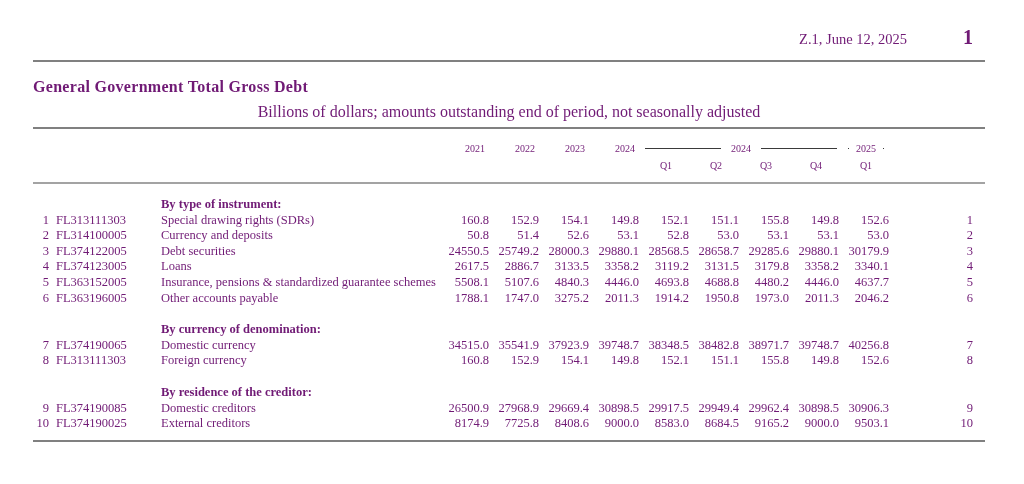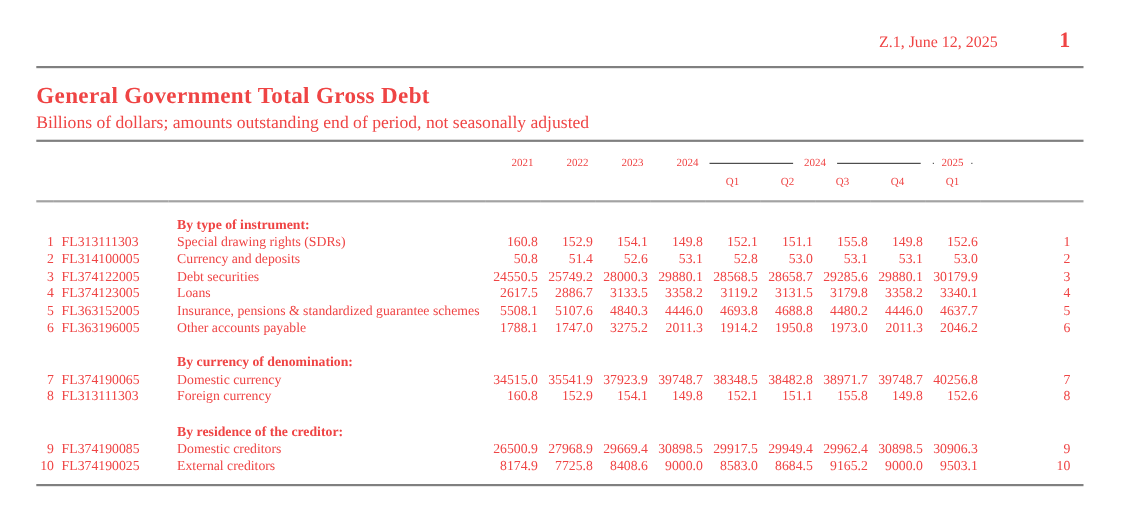--- a/index.html
+++ b/index.html
@@ -1,21 +1,21 @@
 <!DOCTYPE html>
 <html><head>
 <meta charset="utf-8">
 <style>
   html, body { margin: 0; padding: 0; background: #ffffff; }
   .page {
     position: relative;
     width: 1024px;
     height: 484px;
     background: #ffffff;
-    color: #ef4444;
+    color: #701a75;
     font-family: "Liberation Serif", "DejaVu Serif", serif;
     overflow: hidden;
   }
   .content { margin-left: 33px; width: 952px; }
 
   
   .topbar {
     display: flex;
     justify-content: flex-end;
     align-items: baseline;
@@ -24,27 +24,27 @@
   }
   .release-date { font-size: 14.5px; }
   .page-num { font-size: 20px; font-weight: bold; margin-left: 56px; padding-right: 12px; }
 
   .rule { height: 2px; background: #808080; border: 0; margin: 0; }
   .rule-top { margin-top: 12px; }
   .rule-subtitle { margin-top: 4px; }
   .rule-bottom { margin-top: 8px; }
 
   .title {
-    font-size: 21px;
+    font-size: 16px;
     font-weight: bold;
     letter-spacing: 0.3px;
     margin: 12px 0 2px 0;
     line-height: 26px;
   }
-  .subtitle { font-size: 16px; line-height: 20px; margin: 0 0 5px 0; }
+  .subtitle { font-size: 16px; line-height: 20px; margin: 0 0 5px 0; text-align: center; }
 
   
   table {
     border-collapse: collapse;
     table-layout: fixed;
     width: 952px;
     font-size: 12.5px;
   }
   td { padding: 0; white-space: nowrap; vertical-align: bottom; }
 

